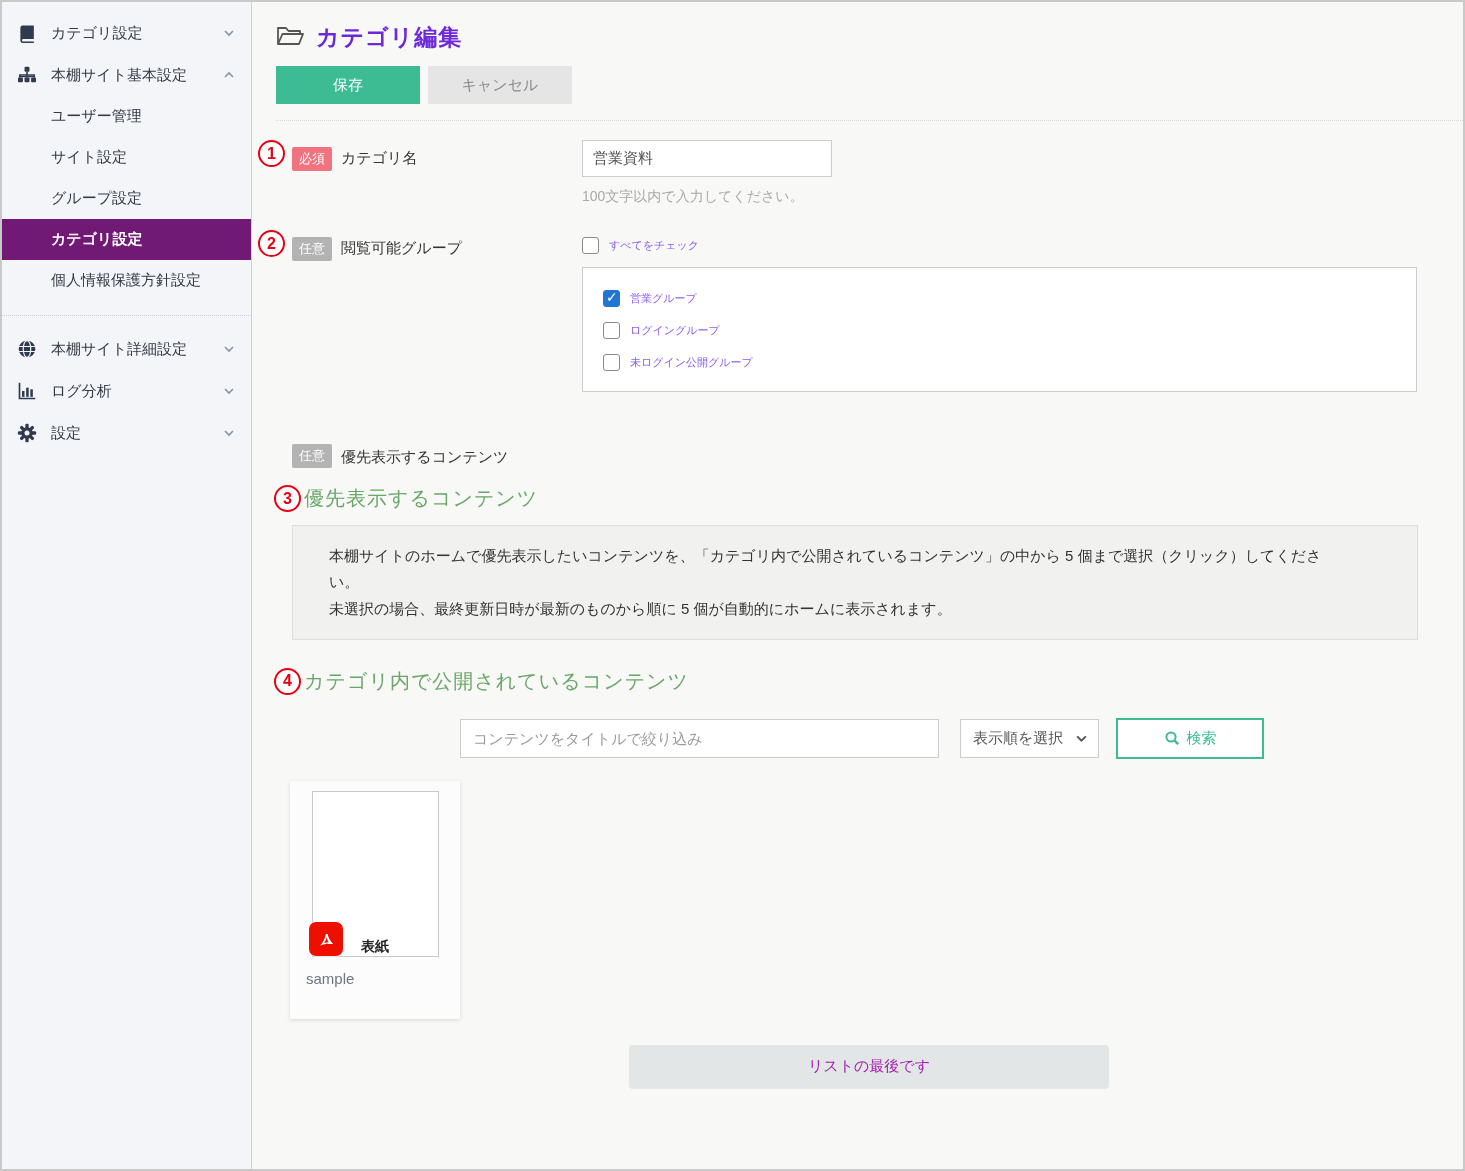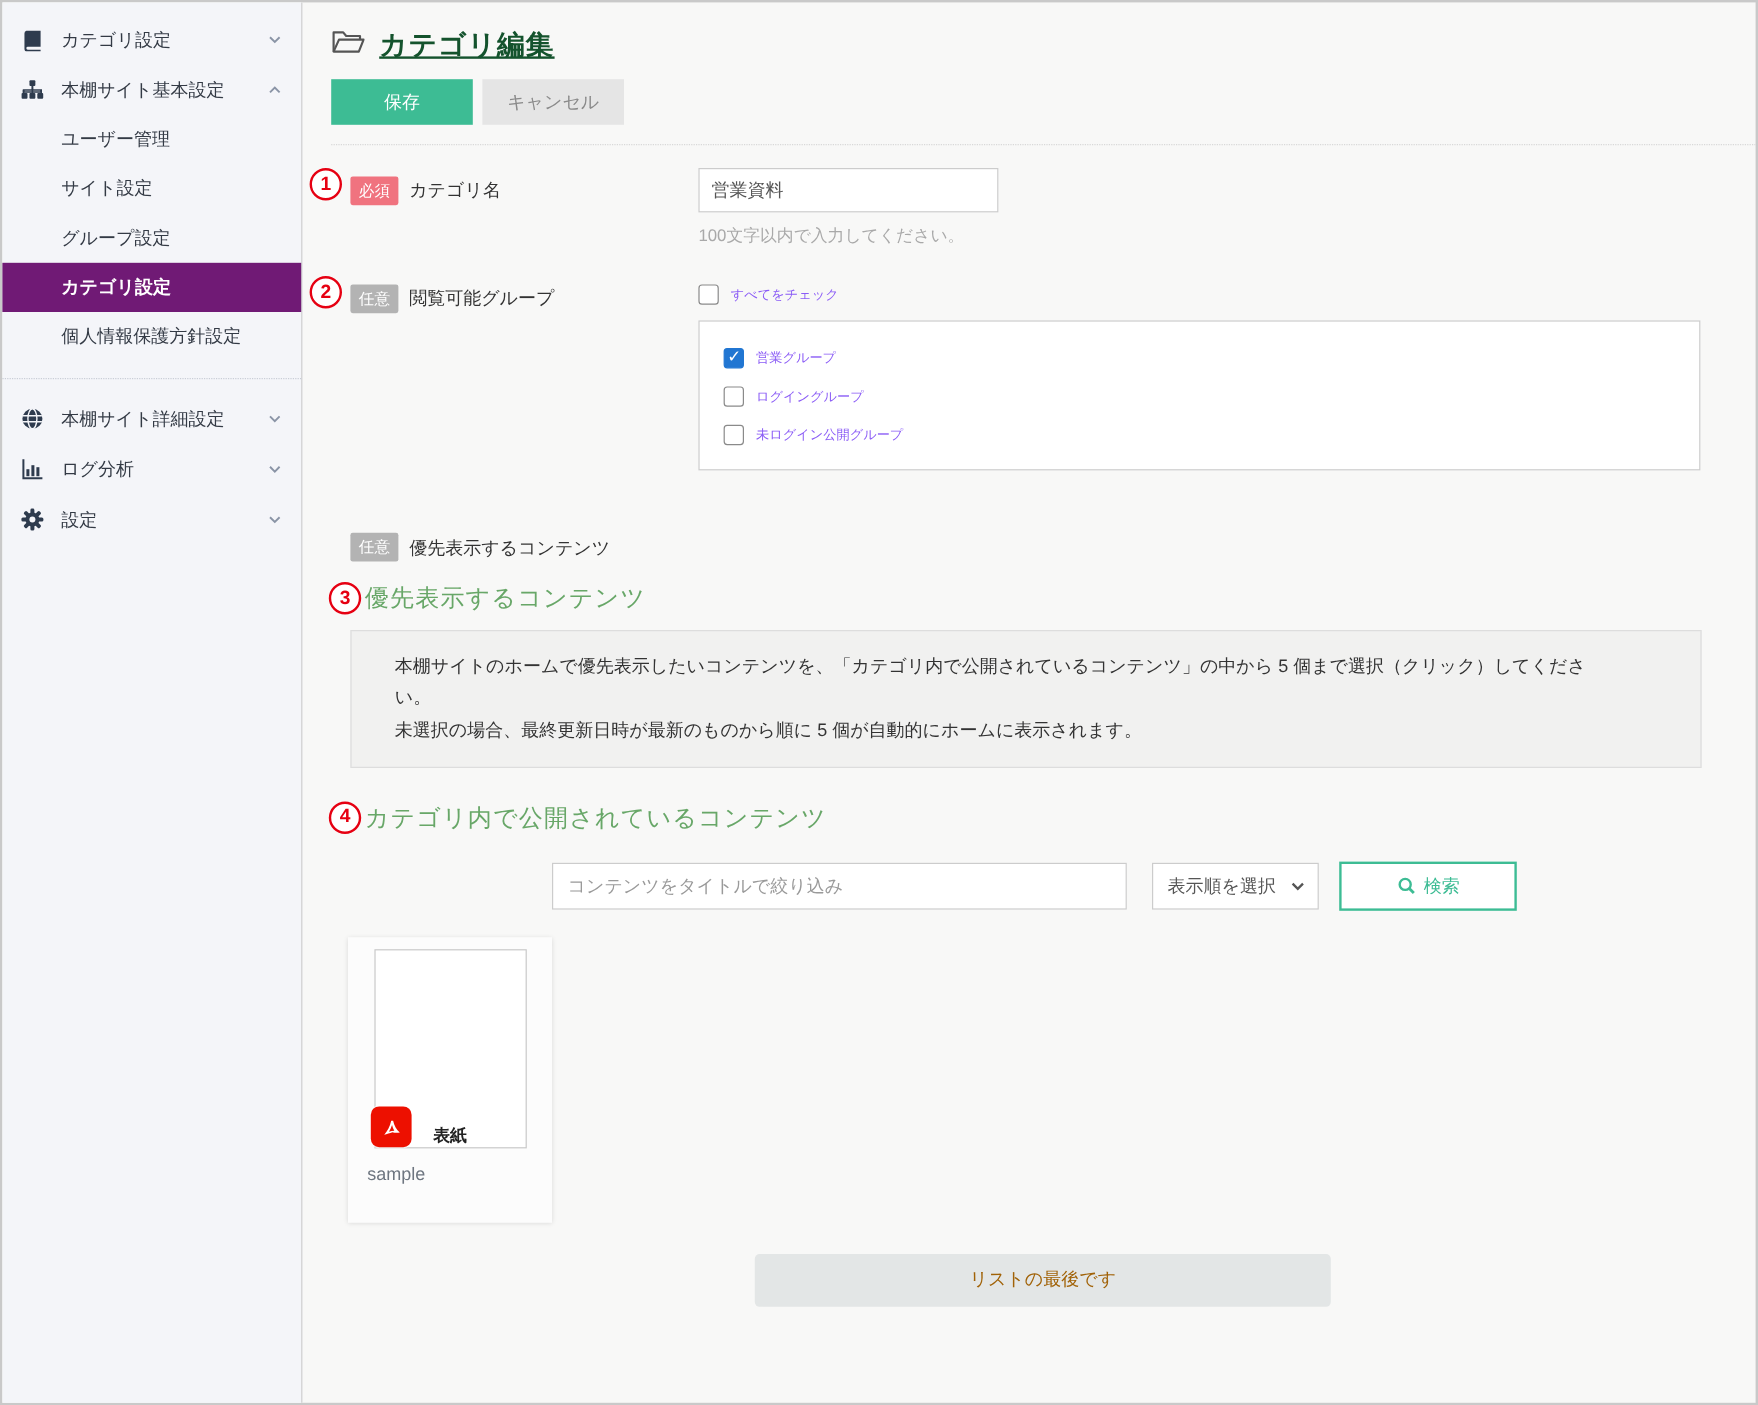--- a/index.html
+++ b/index.html
@@ -13,23 +13,23 @@
   .nav-item .icon { width:22px; height:22px; display:flex; align-items:center; justify-content:center; }
   .nav-item .lbl { flex:1; }
   .nav-sub { display:flex; align-items:center; height:41px; padding-left:49px; font-size:15px; color:#333a45; cursor:pointer; }
   .nav-sub.selected { background:#701a75; color:#fff; font-weight:bold; }
   .sidebar-divider { border-top:1px dotted #c9cdd6; margin:14px 0 12px 0; }
   .chev { width:12px; height:12px; }
 
   
   .main { flex:1; padding:16px 26px 0 24px; overflow:hidden; }
   .title-row { display:flex; align-items:center; gap:12px; margin-top:4px; }
-  .title-row .page-title { font-size:23px; color:#14532d; letter-spacing:1px;text-decoration:underline; }
+  .title-row .page-title { font-size:23px; color:#6d28d9; letter-spacing:1px; }
   .btn-row { display:flex; gap:8px; margin-top:13px; }
-  .btn { width:118px; height:38px; border:none; font-size:15px; cursor:pointer; font-family:inherit; }
+  .btn { width:144px; height:38px; border:none; font-size:15px; cursor:pointer; font-family:inherit; }
   .btn-save { background:#3dbc94; color:#fff; }
   .btn-cancel { background:#e5e5e5; color:#8a8a8a; }
   .top-divider { border-top:1px dotted #d8d8d8; margin:16px -26px 0 0; }
 
   .form-row { display:flex; margin-top:19px; position:relative; }
   .label-cell { width:306px; min-width:306px; display:flex; align-items:flex-start; gap:9px; padding-left:16px; padding-top:7px; position:relative; }
   .badge { font-size:13px; color:#fff; padding:3px 7px; border-radius:2px; flex:none;text-align:right; }
   .badge-req { background:#f0737f; }
   .badge-opt { background:#b3b3b3; }
   .field-label { font-size:15px; color:#333; padding-top:2px; }
@@ -60,21 +60,21 @@
   .filter-input::placeholder { color:#9a9a9a; }
   .sort-select { width:139px; height:39px; border:1px solid #ccc; background:#fff; margin-left:21px; display:flex; align-items:center; justify-content:space-between; padding:0 10px 0 12px; font-size:15px; color:#555; cursor:pointer; }
   .search-btn { width:148px; height:41px; margin-left:17px; background:#fff; border:2px solid #3dbc94; color:#3dbc94; font-size:15px; display:flex; align-items:center; justify-content:center; gap:7px; cursor:pointer; font-family:inherit; }
 
   .card { width:170px; margin-top:22px; margin-left:14px; background:#fcfcfc; box-shadow:0 1px 4px rgba(0,0,0,.13); padding:10px 0 0 0; height:238px; }
   .thumb { width:127px; height:166px; margin:0 auto; background:#fff; border:1px solid #c9c9c9; position:relative; display:flex; align-items:flex-end; justify-content:center; }
   .thumb .thumb-text { font-size:14px; font-weight:bold; color:#222; }
   .pdf-badge { position:absolute; left:-4px; bottom:0px; width:34px; height:34px; background:#ed1000; border-radius:7px; display:flex; align-items:center; justify-content:center; box-shadow:0 0 0 1px rgba(255,255,255,.6); }
   .card-title { font-size:15px; color:#6e7680; margin:13px 0 0 16px; }
 
-  .end-bar { width:480px; height:44px; margin-top:26px; margin-left:353px; background:#e3e6e6; border-radius:4px; display:flex; align-items:center; justify-content:center; font-size:15px; color:#a16207; }
+  .end-bar { width:480px; height:44px; margin-top:26px; margin-left:353px; background:#e3e6e6; border-radius:4px; display:flex; align-items:center; justify-content:center; font-size:15px; color:#a21caf; }
 </style>
 </head>
 <body>
 
 <div class="page">
 
   <nav class="sidebar">
 
     <div class="nav-item">
       <span class="icon">

